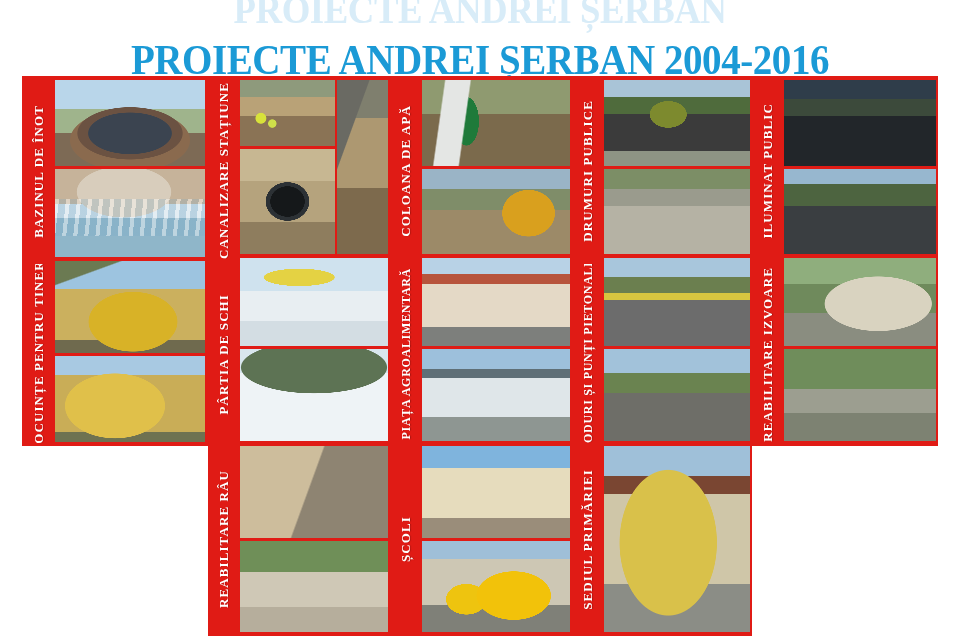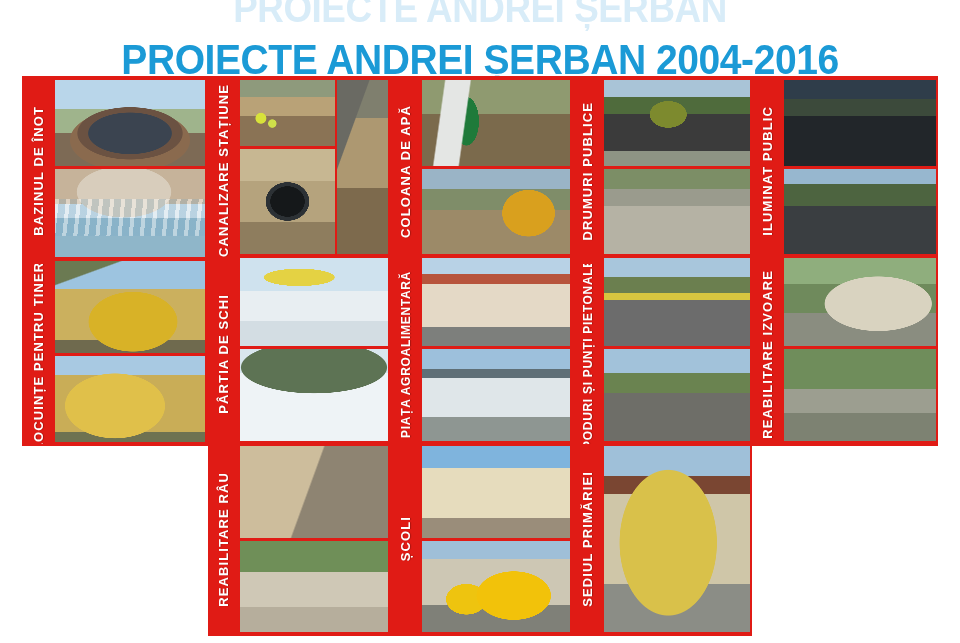--- a/index.html
+++ b/index.html
@@ -1,21 +1,21 @@
 <!DOCTYPE html>
 <html style="--accent: #E01B15;"><head>
 <meta charset="utf-8">
 <style>
   html,body{margin:0;padding:0;}
   body{
     width:960px;height:643px;overflow:hidden;
     background:#ffffff;
     font-family:"Liberation Sans", sans-serif;
   }
-  #poster{position:relative;width:960px;height:643px;background:#fff;}
+  #poster{position:relative;width:960px;height:643px;background:#fff;font-family:Liberation Serif, serif;}
 
   
   .ghost-title{
     position:absolute;left:0;top:-14px;width:960px;
     text-align:center;
     font-size:40px;font-weight:bold;letter-spacing:-0.5px;
     color:#d8ecf8;
     white-space:nowrap;
     transform:scaleX(0.92);
     pointer-events:none;

